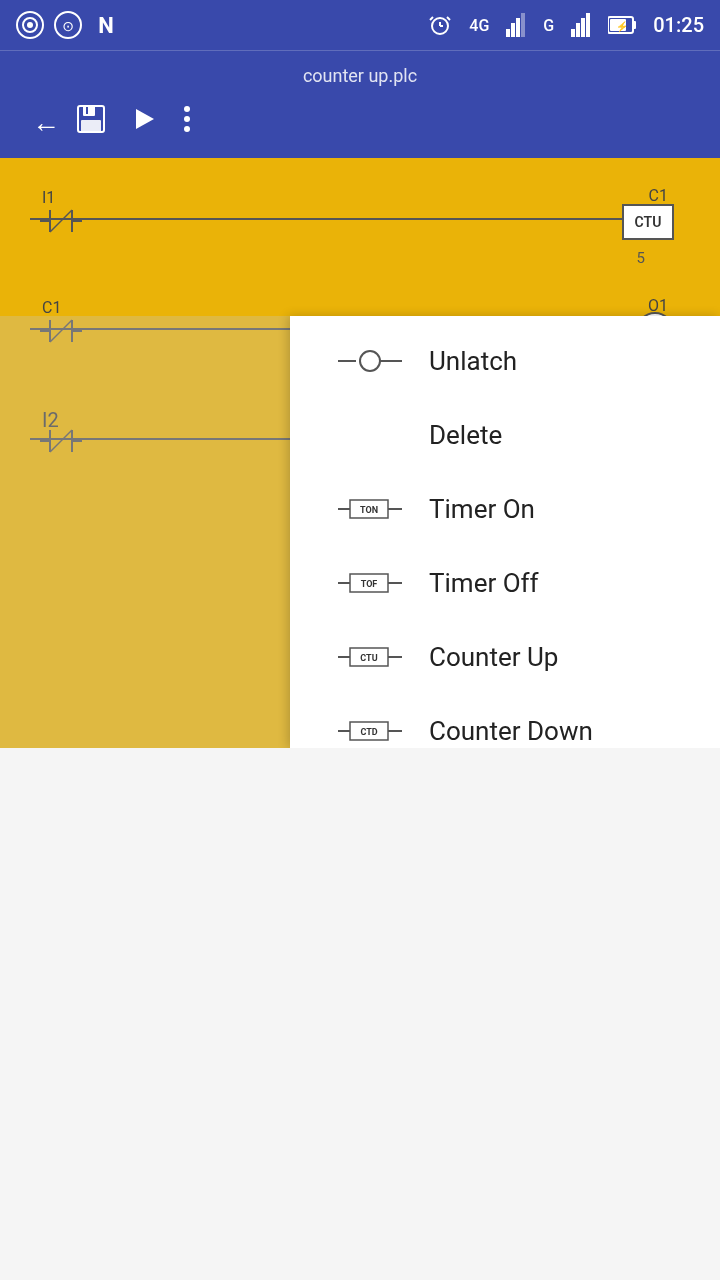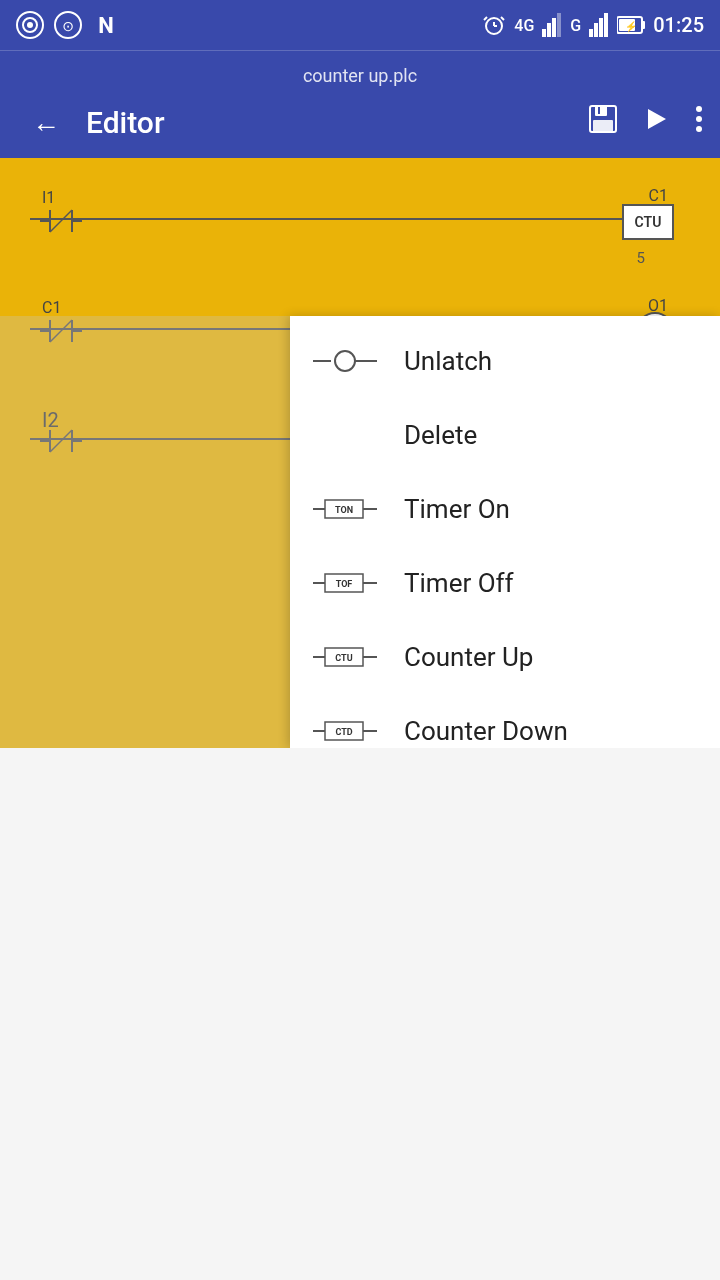--- a/index.html
+++ b/index.html
@@ -23,21 +23,21 @@
       color: white;
     }
     .status-bar-left {
       display: flex;
       align-items: center;
       gap: 10px;
     }
     .status-bar-right {
       display: flex;
       align-items: center;
-      gap: 8px;
+      gap: 17px;
       font-size: 18px;
       font-weight: 500;
     }
 
     
     .file-bar {
       background: #3949AB;
       height: 36px;
       display: flex;
       align-items: flex-end;
@@ -138,21 +138,21 @@
       flex: 1;
       background: white;
       box-shadow: -2px 0 10px rgba(0,0,0,0.2);
       display: flex;
       flex-direction: column;
       padding: 8px 0;
     }
     .menu-item {
       display: flex;
       align-items: center;
-      padding: 22px 20px;
+      padding: 22px 45px;
       cursor: pointer;
       gap: 24px;
     }
     .menu-item-icon {
       width: 70px;
       display: flex;
       align-items: center;
       justify-content: center;
       flex-shrink: 0;
     }
@@ -214,21 +214,20 @@
 </div>
 
 <div class="file-bar">
   <span>counter up.plc</span>
 </div>
 
 <div class="toolbar">
   <div class="toolbar-back">
     <span>←</span>
   </div>
-  <div class="toolbar-title">Editor</div>
   <div class="toolbar-actions">
     <div class="toolbar-icon">
       <svg width="30" height="30" viewBox="0 0 30 30">
         <rect x="2" y="2" width="26" height="26" rx="2" fill="none" stroke="white" stroke-width="2"></rect>
         <rect x="7" y="2" width="12" height="10" rx="1" fill="white"></rect>
         <rect x="5" y="16" width="20" height="12" rx="1" fill="white" opacity="0.9"></rect>
         <rect x="10" y="3" width="2" height="7" fill="#3949AB"></rect>
       </svg>
     </div>
     <div class="toolbar-icon">

